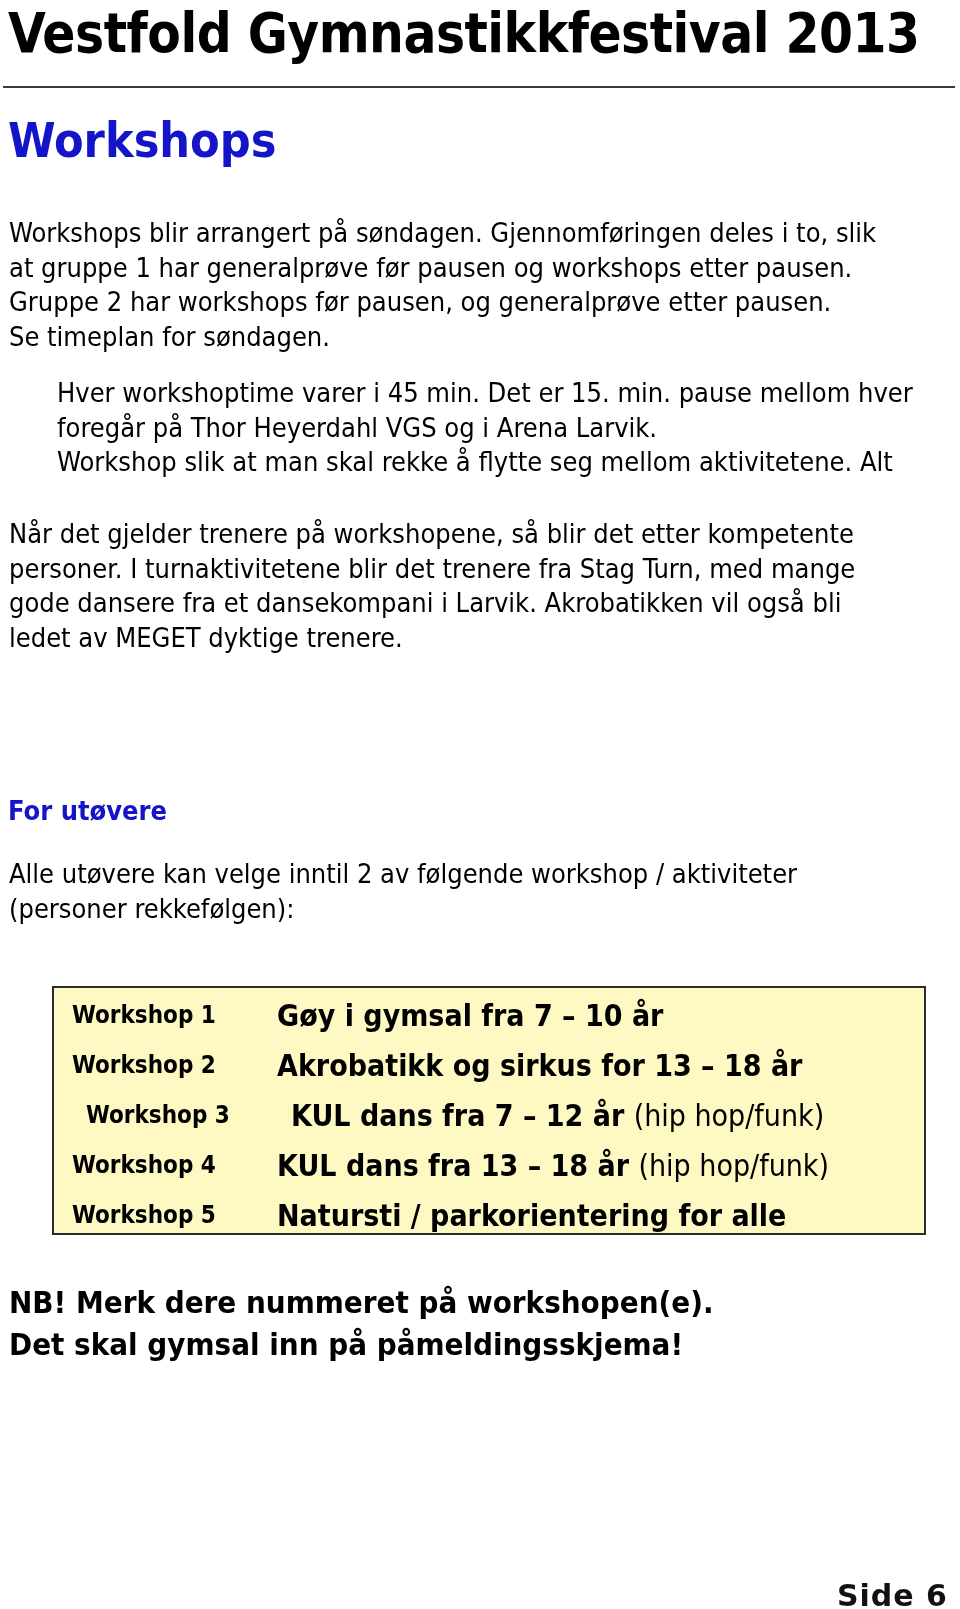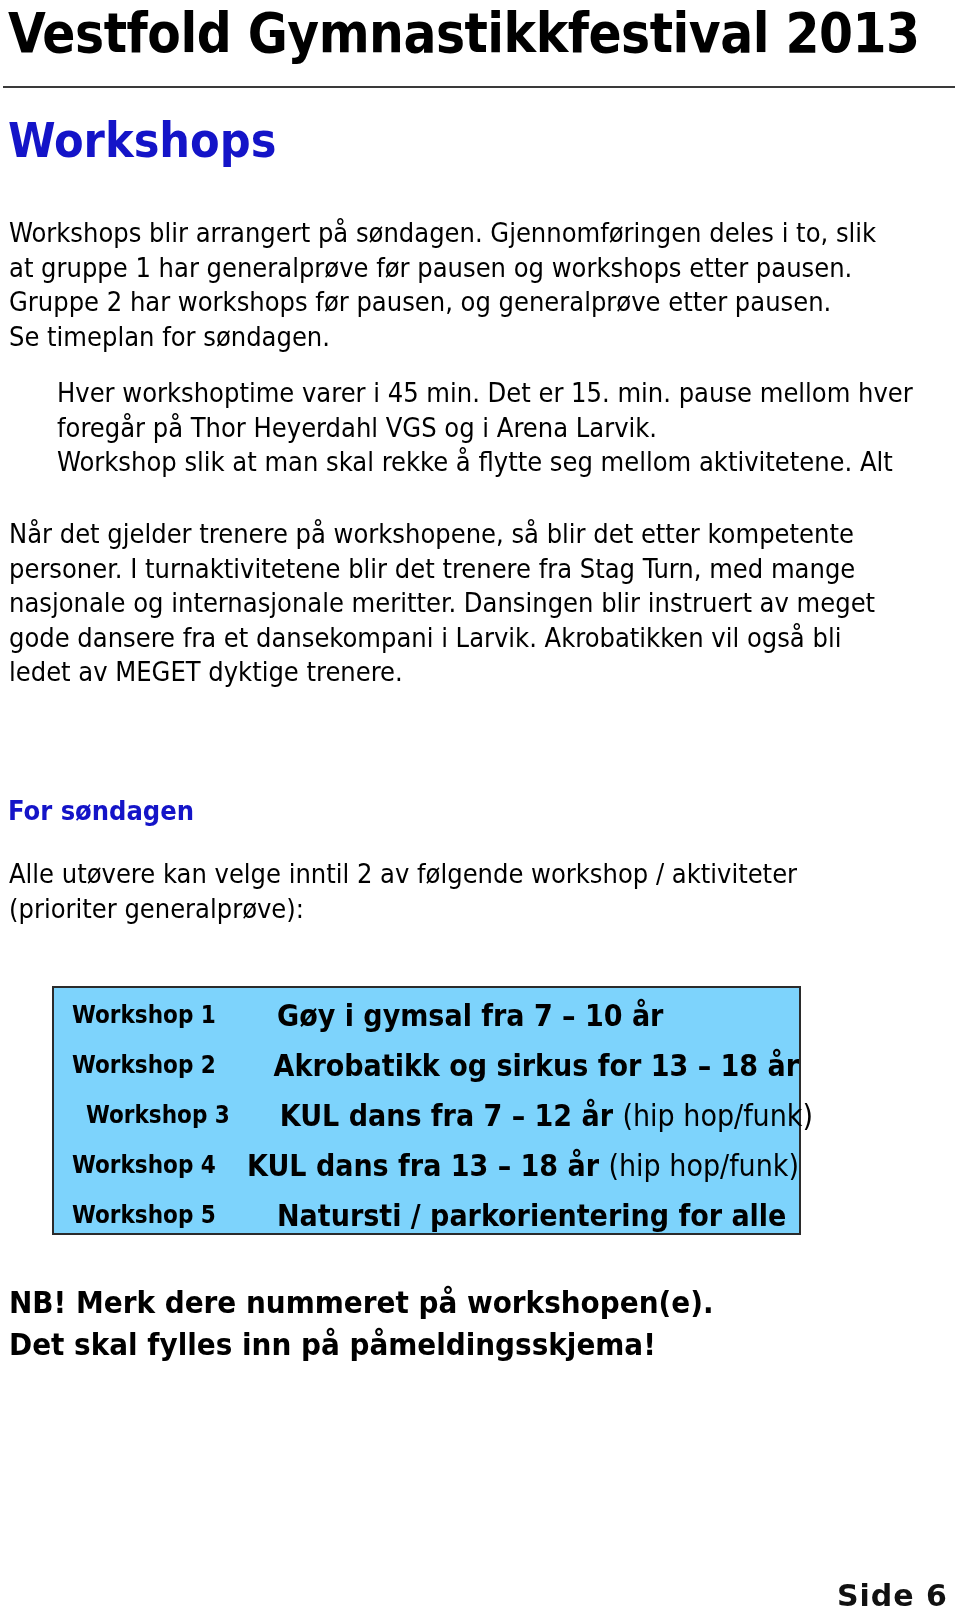--- a/index.html
+++ b/index.html
@@ -86,25 +86,25 @@
   .p3 { top: 517px; }
   .p4 { top: 857px; }
 
   .para .ln { display: block; white-space: nowrap; }
 
   
   .ws-table {
     position: absolute;
     left: 52px;
     top: 986px;
-    width: 749px;
+    width: 874px;
     height: 249px;
     box-sizing: border-box;
     border: 2px solid #2b2b2b;
-    background: #7dd3fc;
+    background: #fef9c3;
   }
   .ws-rows {
     position: relative;
     width: 100%;
     height: 100%;
   }
   .ws-row {
     position: absolute;
     left: 0;
     width: 100%;
@@ -180,30 +180,29 @@
 
   <div class="para p2">
     <span class="ln">Hver workshoptime varer i 45 min. Det er 15. min. pause mellom hver</span>
     <span class="ln">foregår på Thor Heyerdahl VGS og i Arena Larvik.</span>
     <span class="ln">Workshop slik at man skal rekke å flytte seg mellom aktivitetene. Alt</span>
   </div>
 
   <div class="para p3">
     <span class="ln">Når det gjelder trenere på workshopene, så blir det etter kompetente</span>
     <span class="ln">personer. I turnaktivitetene blir det trenere fra Stag Turn, med mange</span>
-    <span class="ln">nasjonale og internasjonale meritter. Dansingen blir instruert av meget</span>
     <span class="ln">gode dansere fra et dansekompani i Larvik. Akrobatikken vil også bli</span>
     <span class="ln">ledet av MEGET dyktige trenere.</span>
   </div>
 
-  <div class="h-forutovere">For søndagen</div>
+  <div class="h-forutovere">For utøvere</div>
 
   <div class="para p4">
     <span class="ln">Alle utøvere kan velge inntil 2 av følgende workshop / aktiviteter</span>
-    <span class="ln">(prioriter generalprøve):</span>
+    <span class="ln">(personer rekkefølgen):</span>
   </div>
 
   <div class="ws-table">
     <div class="ws-rows">
       <div class="ws-row r0">
         <span class="ws-label">Workshop 1</span>
         <span class="ws-value"><span>Gøy i gymsal fra 7 – 10 år</span><span class="sub"></span></span>
       </div>
       <div class="ws-row r1">
         <span class="ws-label">Workshop 2</span>
@@ -219,18 +218,18 @@
       </div>
       <div class="ws-row r4">
         <span class="ws-label">Workshop 5</span>
         <span class="ws-value"><span>Natursti / parkorientering for alle</span><span class="sub"></span></span>
       </div>
     </div>
   </div>
 
   <div class="nb">
     <span class="ln">NB! Merk dere nummeret på workshopen(e).</span>
-    <span class="ln">Det skal fylles inn på påmeldingsskjema!</span>
+    <span class="ln">Det skal gymsal inn på påmeldingsskjema!</span>
   </div>
 
   <div class="footer-page">Side 6</div>
 
 </div>
 
 </body></html>

